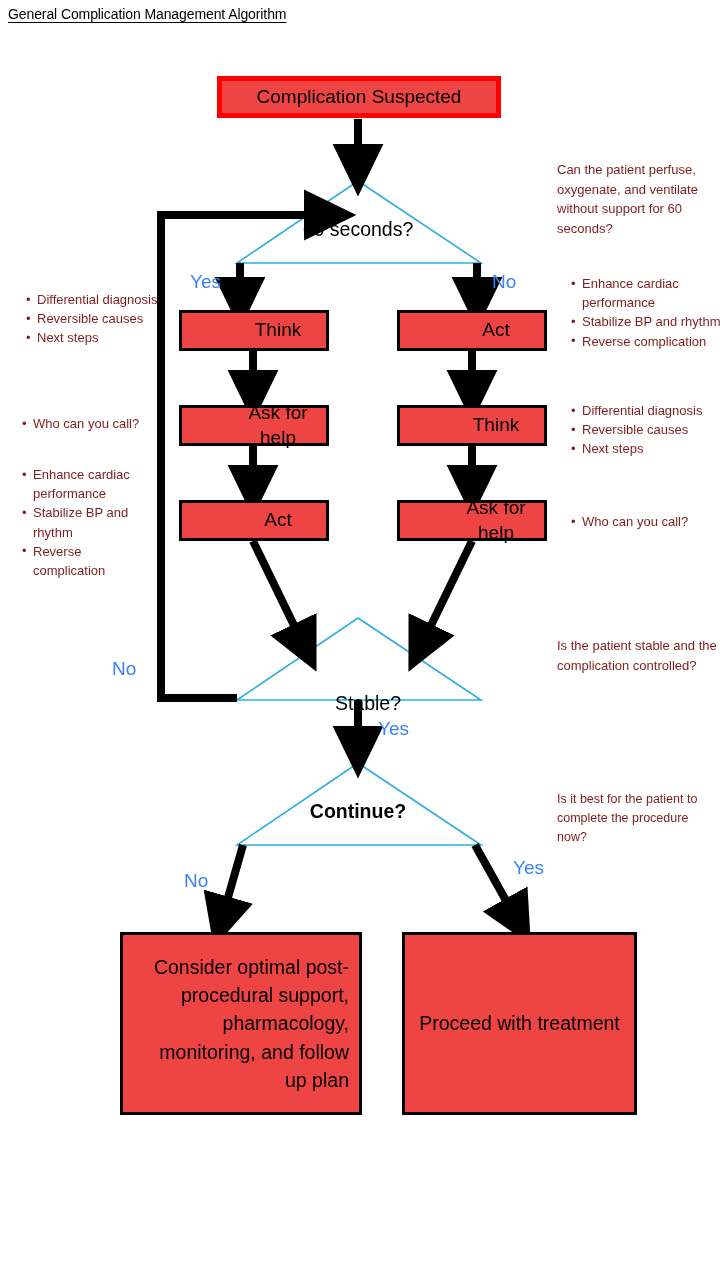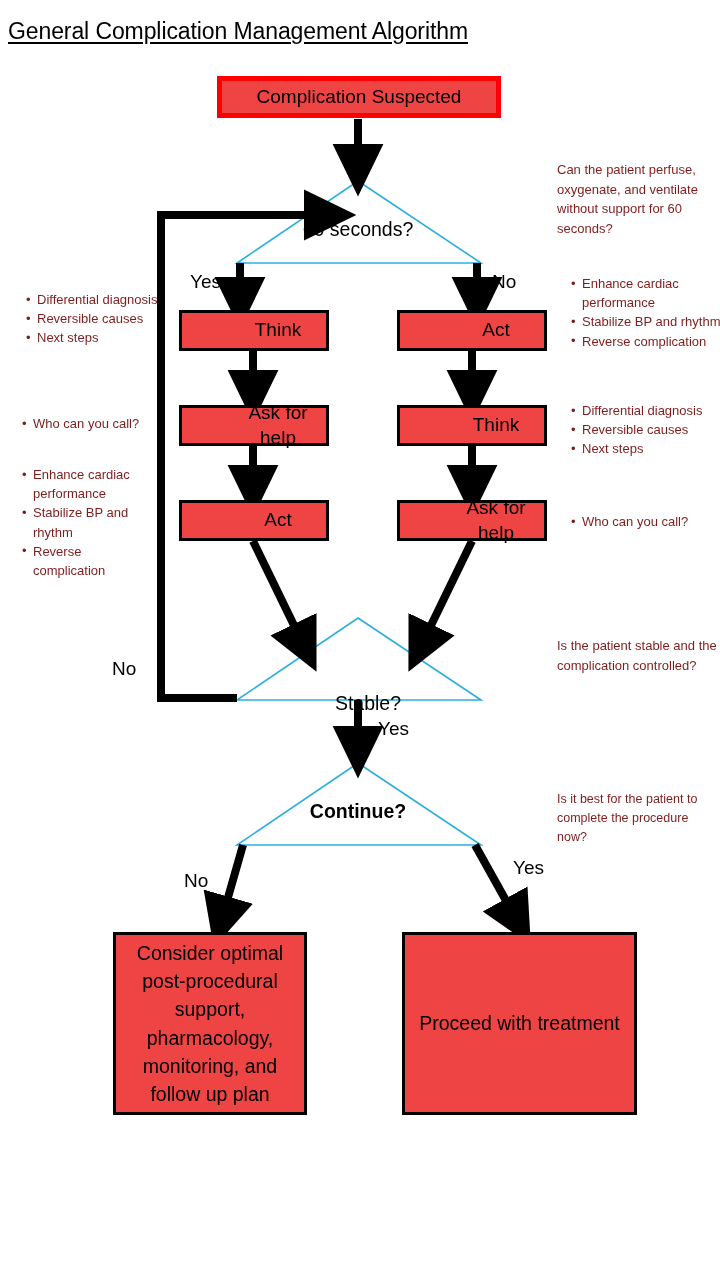--- a/index.html
+++ b/index.html
@@ -12,22 +12,22 @@
     height: 1280px;
     position: relative;
     font-family: "Liberation Sans", sans-serif;
     color: #000000;
     overflow: hidden;
   }
 
   .page-title {
     position: absolute;
     left: 8px;
-    top: 18px;
-    font-size: 23px;
+    top: 6px;
+    font-size: 14px;
     letter-spacing: -0.1px;
     text-decoration: underline;
     text-underline-offset: 3px;
     white-space: nowrap;
   }
 
   
   .node {
     position: absolute;
     box-sizing: border-box;
@@ -84,21 +84,21 @@
   }
   ul.bullets li::before {
     content: "\2022";
     position: absolute;
     left: 0;
     top: -0.5px;
   }
 
   .edge-label {
     position: absolute;
-    color: #000000;
+    color: #3b82f6;
     font-size: 19px;
     white-space: nowrap;
   }
 
   svg.overlay {
     position: absolute;
     left: 0; top: 0;
     width: 720px;
     height: 1280px;
     pointer-events: none;
@@ -150,21 +150,21 @@
 <div class="node start" style="left:217px; top:76px; width:284px; height:42px;">Complication Suspected</div>
 
 <div class="node proc" style="left:179px; top:310px; width:150px; height:41px;">Think</div>
 <div class="node proc" style="left:179px; top:405px; width:150px; height:41px;">Ask for help</div>
 <div class="node proc" style="left:179px; top:500px; width:150px; height:41px;">Act</div>
 
 <div class="node proc" style="left:397px; top:310px; width:150px; height:41px;">Act</div>
 <div class="node proc" style="left:397px; top:405px; width:150px; height:41px;">Think</div>
 <div class="node proc" style="left:397px; top:500px; width:150px; height:41px;">Ask for help</div>
 
-<div class="node terminal" style="left:113px; top:932px; width:194px; height:183px;">Consider optimal post-procedural support, pharmacology, monitoring, and follow up plan</div>
+<div class="node terminal" style="left:120px; top:932px; width:242px; height:183px;text-align:right;">Consider optimal post-procedural support, pharmacology, monitoring, and follow up plan</div>
 <div class="node terminal" style="left:402px; top:932px; width:235px; height:183px;">Proceed with treatment</div>
 
 <div class="decision-label" style="left:238px; top:218px; width:240px;">60 seconds?</div>
 <div class="decision-label" style="left:248px; top:665px; width:240px;margin-top:27px;">Stable?</div>
 <div class="decision-label" style="left:238px; top:800px; width:240px;font-weight:bold;">Continue?</div>
 
 <div class="edge-label" style="left:190px; top:271px;">Yes</div>
 <div class="edge-label" style="left:492px; top:271px;">No</div>
 <div class="edge-label" style="left:112px; top:658px;">No</div>
 <div class="edge-label" style="left:378px; top:718px;">Yes</div>

